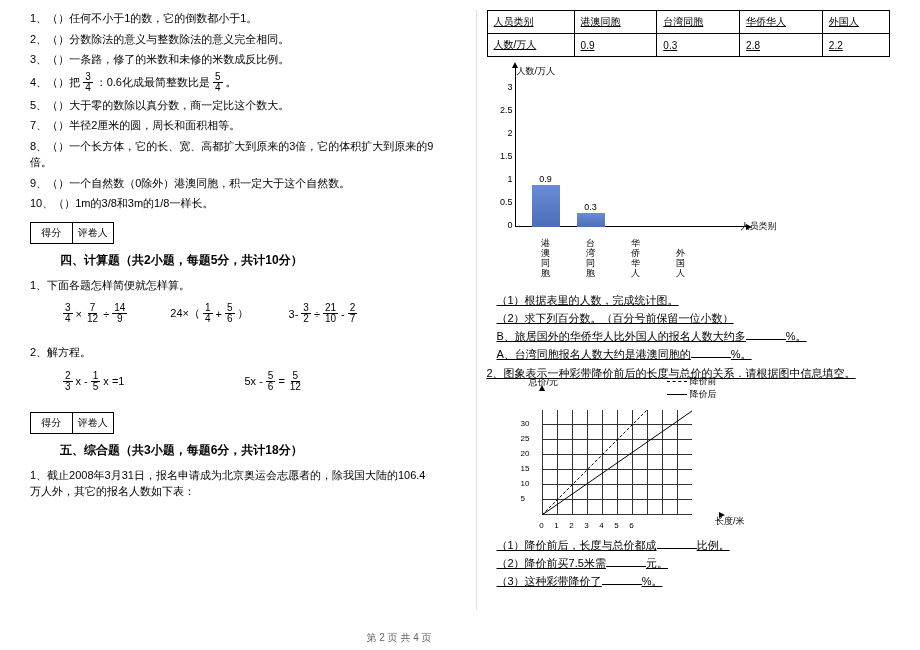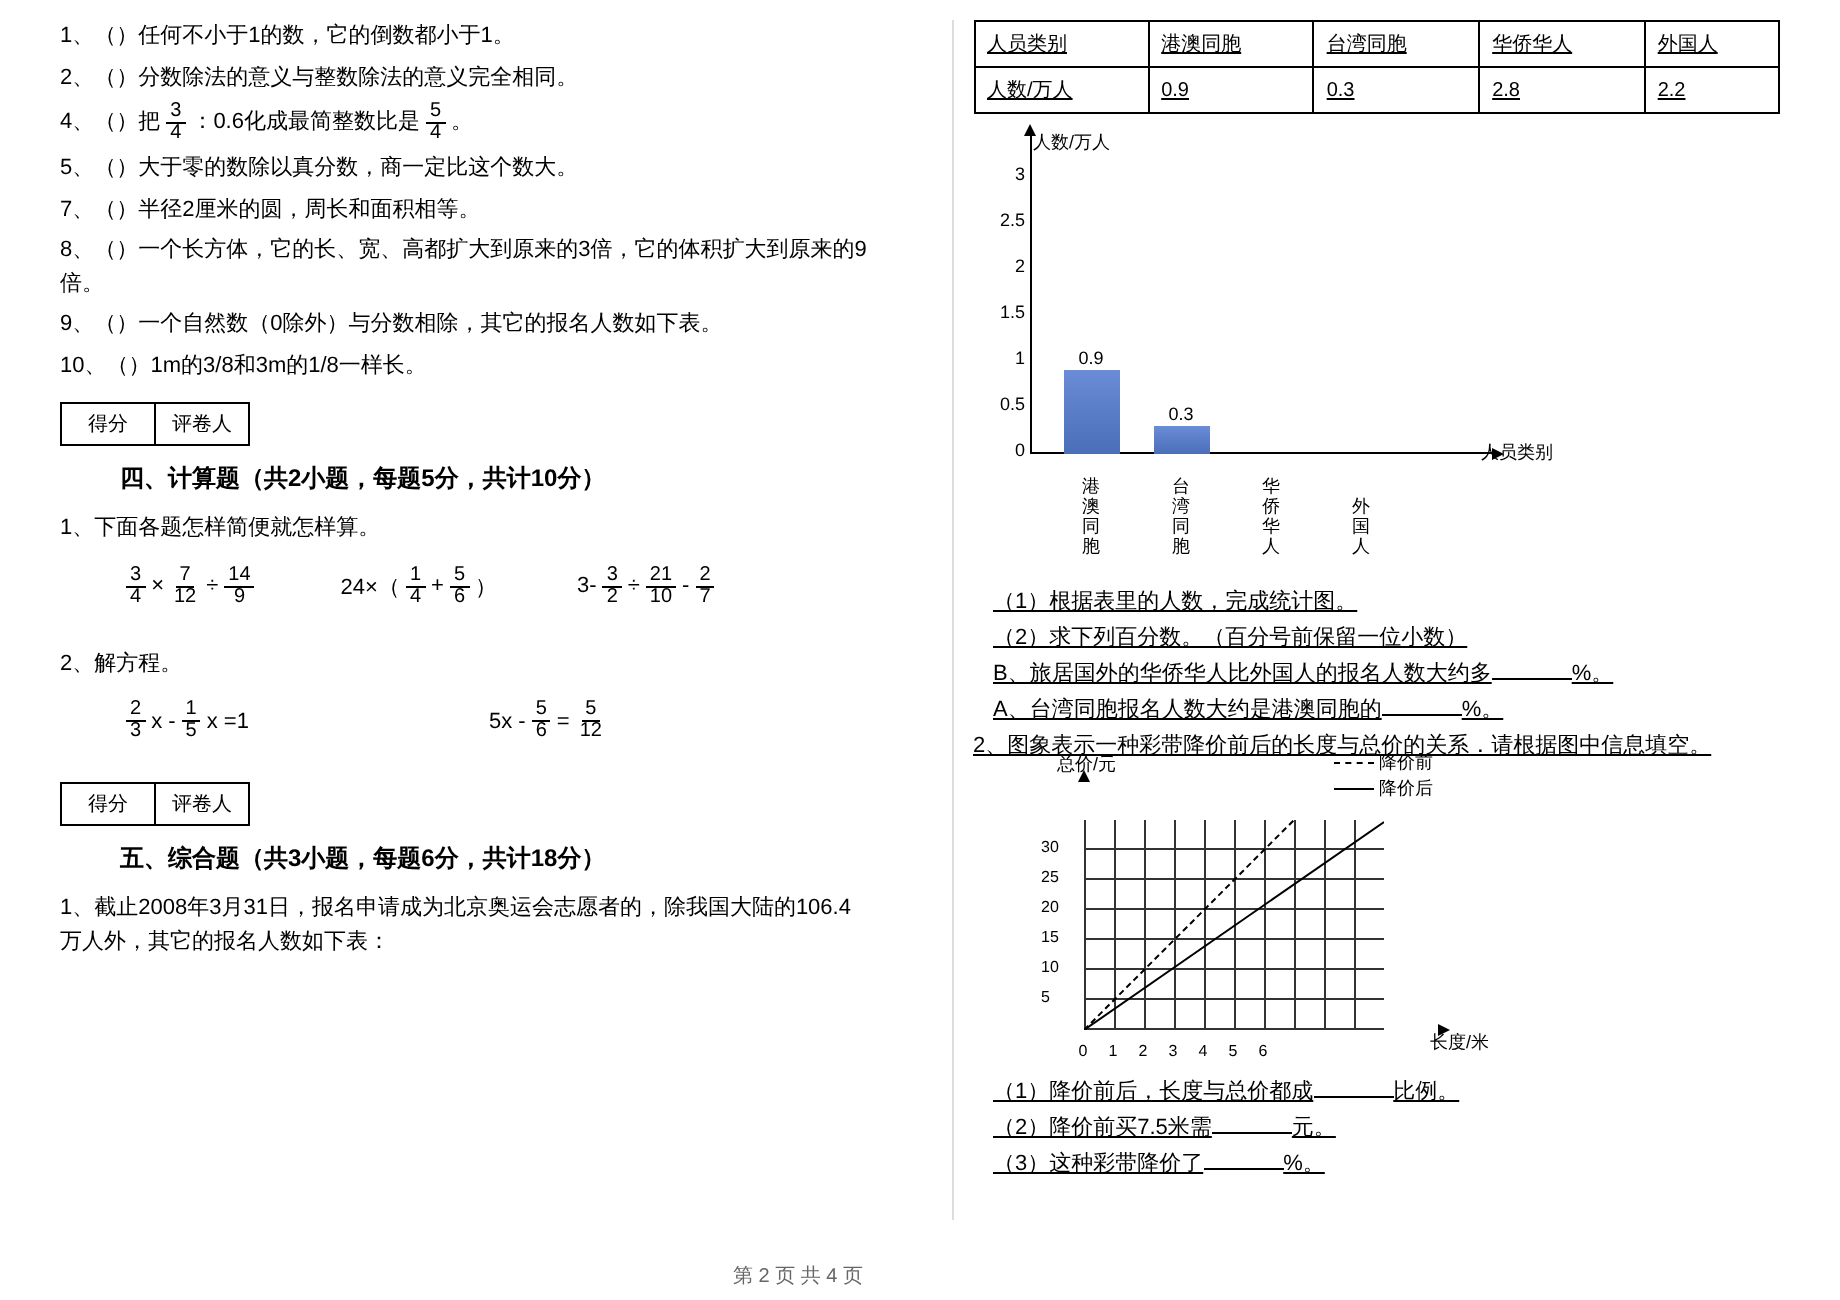--- a/index.html
+++ b/index.html
@@ -6,21 +6,21 @@
     body { font-family: "SimSun", "Microsoft YaHei", sans-serif; font-size: 11px; background: #fff; width: 920px; height: 650px; position: relative; }
     .page { display: flex; width: 920px; height: 620px; padding: 10px 30px; gap: 32px; }
     .left-col, .right-col { flex: 1; }
     .left-col { padding-right: 10px; }
     .right-col { padding-left: 10px; border-left: 1px solid #ddd; text-decoration: underline; }
     .q-item { margin-bottom: 4px; line-height: 1.5; }
     .q-inline { display: flex; align-items: center; }
     .frac { display: inline-flex; flex-direction: column; align-items: center; font-size: 10px; line-height: 1; vertical-align: middle; margin: 0 3px; }
     .frac .num { border-bottom: 1px solid #000; padding: 0 2px; }
     .frac .den { padding: 0 2px; }
-    .score-box { display: flex; border: 1px solid #000; width: 95px; margin: 10px 0 5px 0; }
+    .score-box { display: flex; border: 1px solid #000; width: 84px; margin: 10px 0 5px 0; }
     .score-box .cell { flex: 1; text-align: center; border-right: 1px solid #000; padding: 3px; font-size: 10px; }
     .score-box .cell:last-child { border-right: none; }
     .section-title { font-weight: bold; font-size: 12px; margin: 8px 0 8px 30px; }
     .calc-row { display: flex; gap: 40px; margin: 10px 0 20px 30px; align-items: center; }
     .data-table { border-collapse: collapse; width: 100%; margin-bottom: 10px; }
     .data-table td { border: 1px solid #000; padding: 4px 6px; font-size: 10px; }
     .chart-area { position: relative; width: 280px; height: 180px; margin: 5px 0; }
     .y-axis { position: absolute; left: 28px; top: 0; bottom: 20px; width: 1px; background: #000; }
     .x-axis { position: absolute; left: 28px; right: 20px; bottom: 20px; height: 1px; background: #000; }
     .y-label { position: absolute; left: 30px; top: -2px; font-size: 9px; }
@@ -52,38 +52,39 @@
     .arrow-right-sm { position: absolute; right: -8px; bottom: 12px; border-top: 3px solid transparent; border-bottom: 3px solid transparent; border-left: 6px solid #000; }
     .footer { position: absolute; bottom: 5px; width: 798px; text-align: center; font-size: 10px; color: #666; }
   </style>
 </head>
 <body>
 
 <div class="page">
   <div class="left-col">
     <div class="q-item"><span>1、（</span><span>）任何不小于1的数，它的倒数都小于1。</span></div>
     <div class="q-item"><span>2、（</span><span>）分数除法的意义与整数除法的意义完全相同。</span></div>
+    <div class="q-item"><span>3、（</span><span>）一条路，修了的米数和未修的米数成反比例。</span></div>
     <div class="q-item q-inline">
       <span>4、（</span>
         <span>）把</span>
       <span class="frac">
           <span class="num">3</span>
           <span class="den">4</span>
         </span>
       <span>：0.6化成最简整数比是</span>
       <span class="frac">
           <span class="num">5</span>
           <span class="den">4</span>
         </span>
       <span>。</span>
     </div>
     <div class="q-item"><span>5、（</span><span>）大于零的数除以真分数，商一定比这个数大。</span></div>
     <div class="q-item"><span>7、（</span><span>）半径2厘米的圆，周长和面积相等。</span></div>
     <div class="q-item"><span>8、（</span><span>）一个长方体，它的长、宽、高都扩大到原来的3倍，它的体积扩大到原来的9倍。</span></div>
-    <div class="q-item"><span>9、（</span><span>）一个自然数（0除外）与分数相除，其它的报名人数如下表。</span></div>
+    <div class="q-item"><span>9、（</span><span>）一个自然数（0除外）港澳同胞，积一定大于这个自然数。</span></div>
     <div class="q-item"><span>10、（</span><span>）1m的3/8和3m的1/8一样长。</span></div>
 
     <div class="score-box">
       <div class="cell">得分</div>
       <div class="cell">评卷人</div>
     </div>
     <div class="section-title">四、计算题（共2小题，每题5分，共计10分）</div>
     <div class="q-item">1、下面各题怎样简便就怎样算。</div>
     <div class="calc-row">
       <div class="q-inline">

